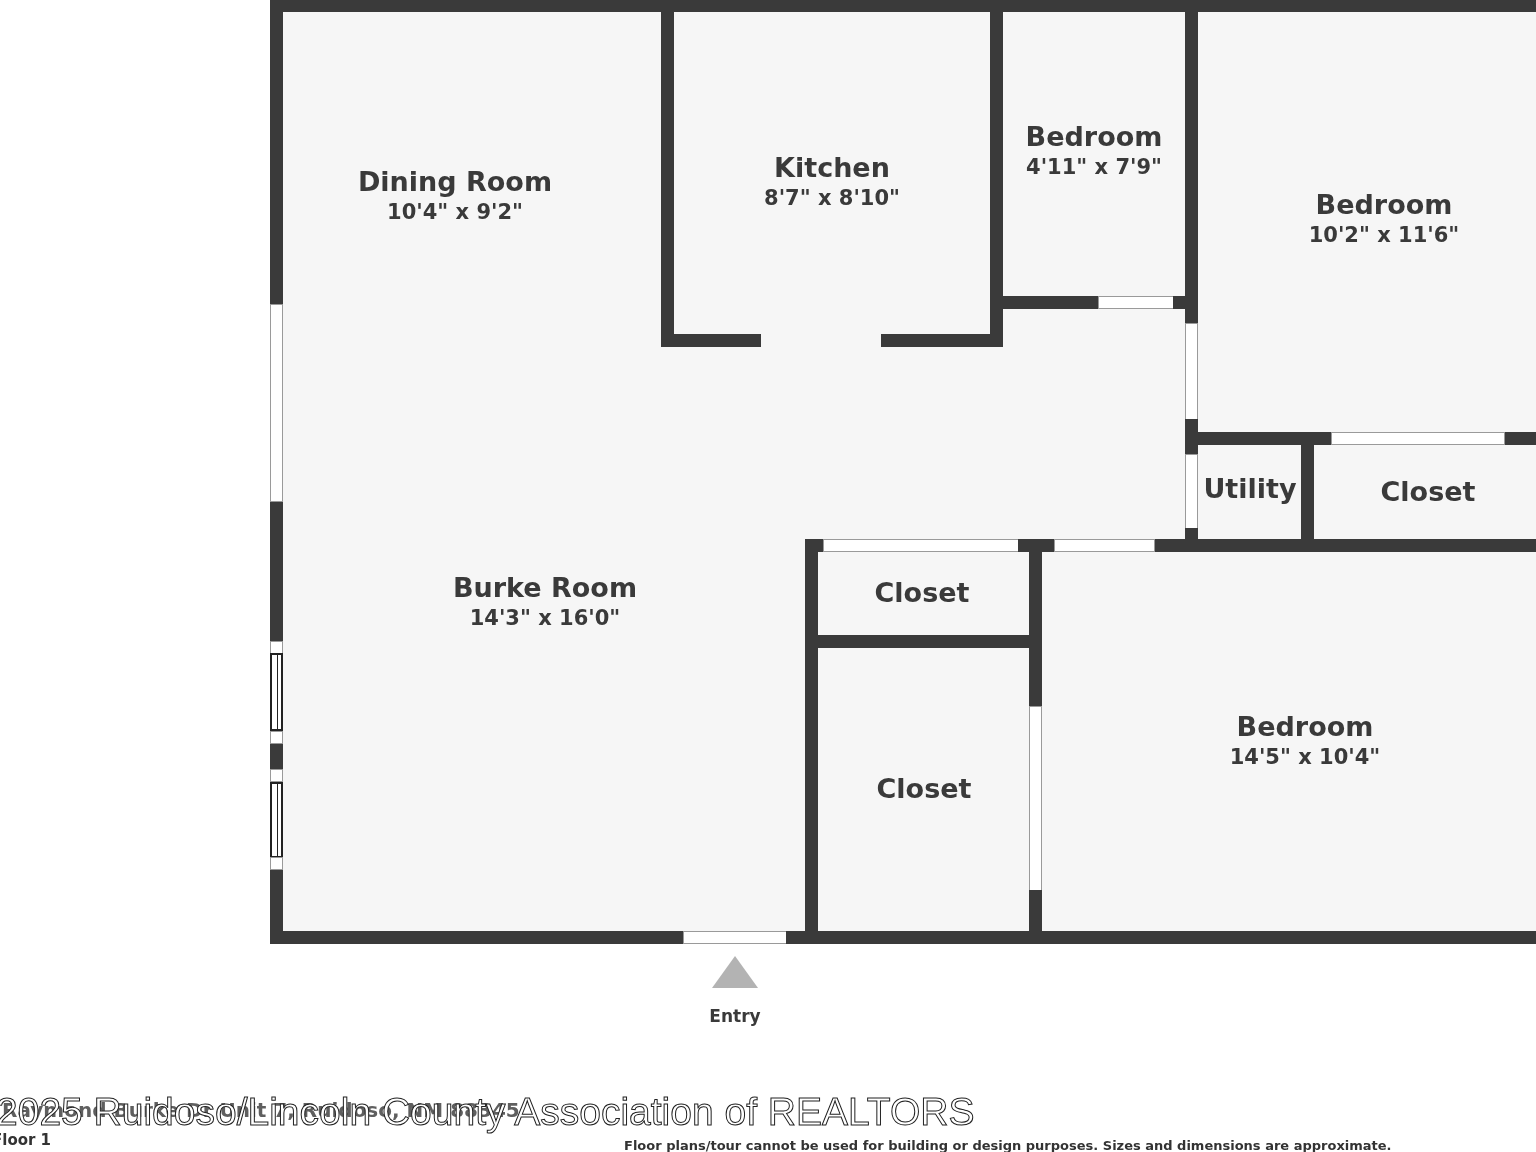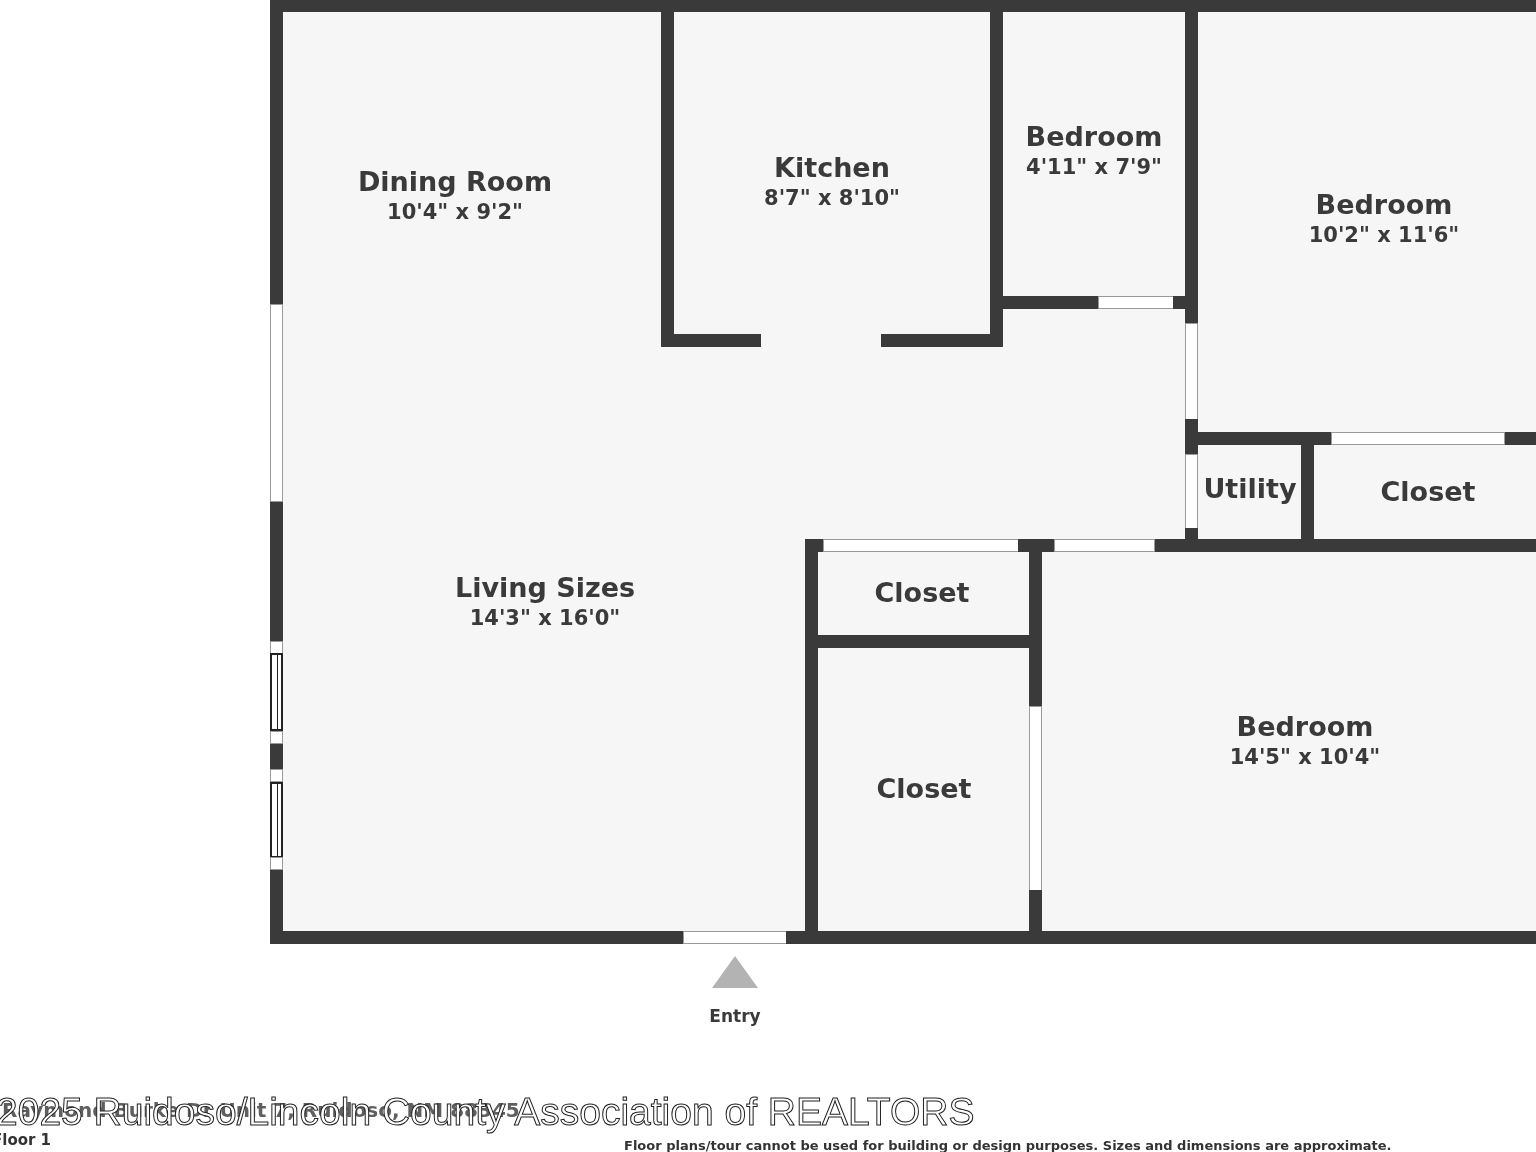--- a/index.html
+++ b/index.html
@@ -96,21 +96,21 @@
   <span class="room-name">Bedroom</span>
   <span class="room-dim">10'2" x 11'6"</span>
 </div>
 <div class="label" style="left:1250px;top:473px;">
   <span class="room-name">Utility</span>
 </div>
 <div class="label" style="left:1428px;top:476px;">
   <span class="room-name">Closet</span>
 </div>
 <div class="label" style="left:545px;top:572px;">
-  <span class="room-name">Living Sizes</span>
+  <span class="room-name">Burke Room</span>
   <span class="room-dim">14'3" x 16'0"</span>
 </div>
 <div class="label" style="left:922px;top:577px;">
   <span class="room-name">Closet</span>
 </div>
 <div class="label" style="left:924px;top:773px;">
   <span class="room-name">Closet</span>
 </div>
 <div class="label" style="left:1305px;top:711px;">
   <span class="room-name">Bedroom</span>

